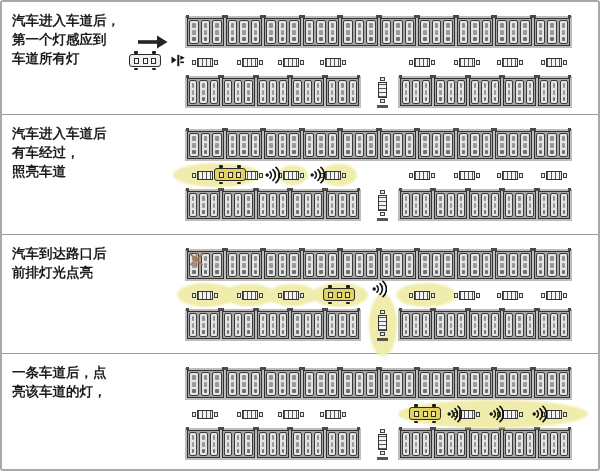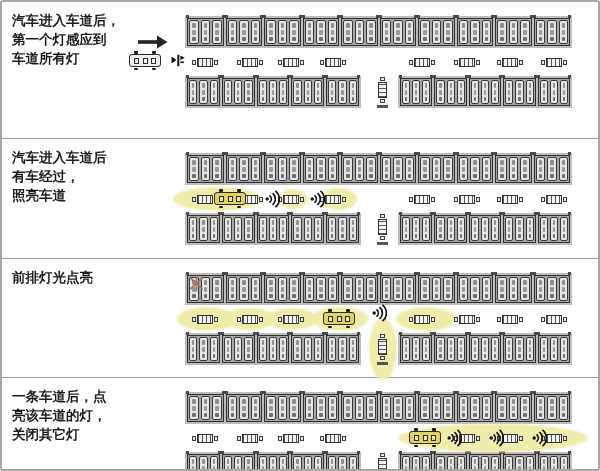--- a/index.html
+++ b/index.html
@@ -38,21 +38,21 @@
   .mcar.active .win{background:#f2eaa2;}
   .wheel{position:absolute;width:4px;height:2.5px;background:#1c1c1c;border-radius:1px;}
   .wh1{top:-4px;left:4px}.wh2{top:-4px;right:4px}.wh3{bottom:-4px;left:4px}.wh4{bottom:-4px;right:4px}
   
   .absicon{position:absolute;z-index:5;line-height:0;}
 </style>
 </head>
 <body>
 
 <div class="frame" id="root">
-    <div class="panel" style="height: 137px;">
+    <div class="panel" style="height: 113px;">
       <div class="caption">
         <div class="cap-line">汽车进入车道后，</div>
         <div class="cap-line">第一个灯感应到</div>
         <div class="cap-line">车道所有灯</div>
       </div>
       <div class="diagram">
         <div class="prow" style="left: 183px; top: 14px; width: 387px; height: 32px;">
           <div class="pmodule">
             <div class="pcar">
               <div class="pw a"></div>
@@ -885,20 +885,21 @@
           <div class="win"></div>
           <div class="wheel wh1"></div>
           <div class="wheel wh2"></div>
           <div class="wheel wh3"></div>
           <div class="wheel wh4"></div>
         </div>
       </div>
     </div>
     <div class="panel" style="height: 119px;">
       <div class="caption">
+        <div class="cap-line">汽车到达路口后</div>
         <div class="cap-line">前排灯光点亮</div>
       </div>
       <div class="diagram">
         <div class="prow" style="left: 183px; top: 14px; width: 387px; height: 32px;">
           <div class="pmodule">
             <div class="pcar">
               <div class="pw a"></div>
               <div class="pw b"></div>
               <div class="pw c"></div>
             </div>
@@ -1309,21 +1310,20 @@
               <line x1="14" y1="3.5" x2="3" y2="13.5"></line>
               <line x1="8.5" y1="1.5" x2="8.5" y2="15.5"></line>
             </g>
           </svg></div>
       </div>
     </div>
     <div class="panel" style="height: 115px;">
       <div class="caption">
         <div class="cap-line">一条车道后，点</div>
         <div class="cap-line">亮该车道的灯，</div>
-        <div class="cap-line">关闭其它灯</div>
       </div>
       <div class="diagram">
         <div class="prow" style="left: 183px; top: 14px; width: 387px; height: 32px;">
           <div class="pmodule">
             <div class="pcar">
               <div class="pw a"></div>
               <div class="pw b"></div>
               <div class="pw c"></div>
             </div>
             <div class="pcar">

